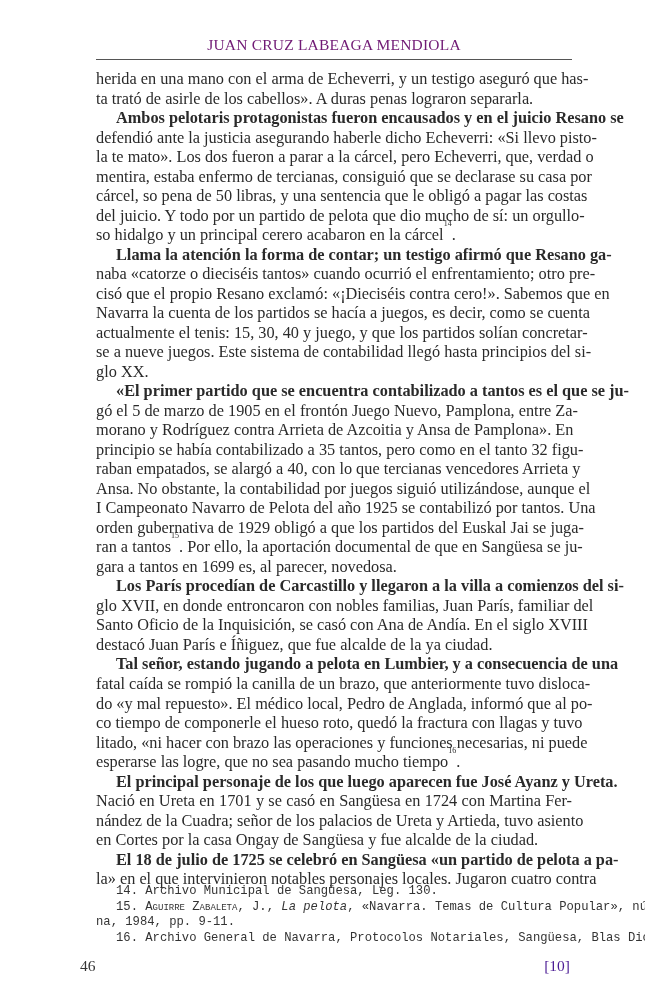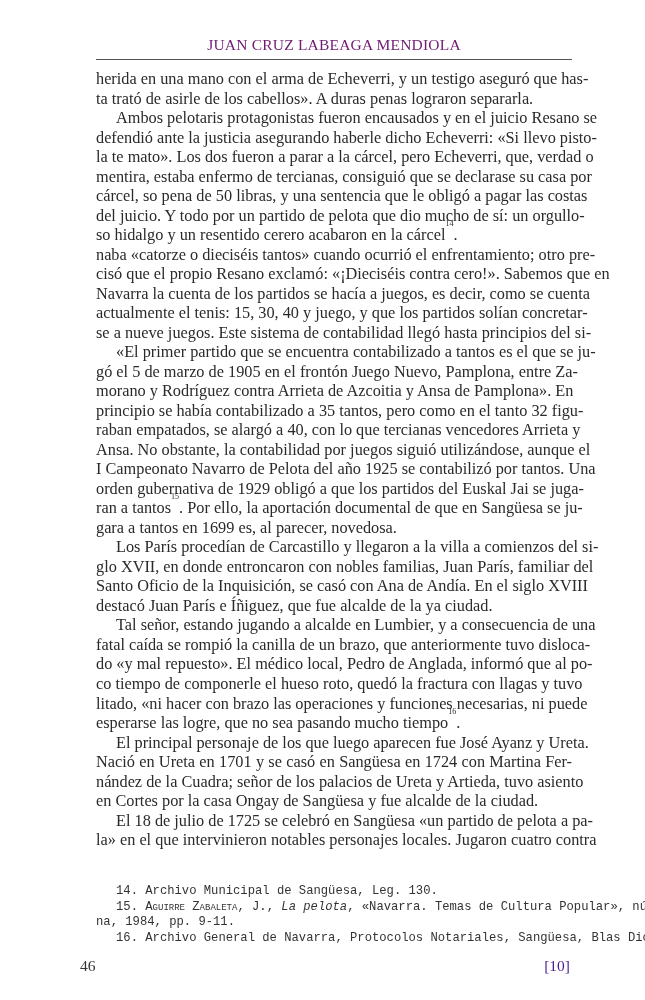--- a/index.html
+++ b/index.html
@@ -2,21 +2,21 @@
 <html><head>
 <meta charset="utf-8">
 <style>
   html, body { margin: 0; padding: 0; background: #ffffff; }
   body { width: 645px; height: 1000px; position: relative; overflow: hidden; color: #2a2a2a; font-family: "Liberation Serif", "DejaVu Serif", serif; }
   .running-head { position: absolute; left: 96px; top: 36px; width: 476px; text-align: center; font-size: 15.5px; letter-spacing: 0.2px; color: #701a75; }
   .head-rule { position: absolute; left: 96px; top: 59px; width: 476px; height: 0; border-top: 1px solid #555; }
   .body-text { position: absolute; left: 96px; top: 69px; width: 476px; font-size: 16.3px; line-height: 19.52px; }
   .line { display: block; white-space: nowrap; text-align: justify; text-align-last: justify; height: 19.52px; overflow: visible; }
   .line.last { text-align-last: left; }
-  .line.indent { padding-left: 20px; }
+  .line.indent { padding-left: 20px; font-weight: bold; }
   sup { font-size: 8px; vertical-align: top; position: relative; top: -1px; line-height: 0; }
   .footnotes { position: absolute; left: 96px; top: 884px; width: 476px; font-size: 12.2px; line-height: 15.6px; color: #333; }
   .fn-line { display: block; white-space: nowrap; text-align: justify; text-align-last: justify; height: 15.6px; font-family: Liberation Mono, monospace; }
   .fn-line.last { text-align-last: left; }
   .fn-line.indent { padding-left: 20px; }
   .sc { font-variant: small-caps; }
   .it { font-style: italic; }
   .folio-left { position: absolute; left: 80px; top: 957px; font-size: 15.5px; color: #333; }
   .folio-right { position: absolute; right: 75px; top: 957px; font-size: 15.5px; color: #4c1d95; }
 </style>
@@ -28,41 +28,43 @@
 
 <div class="body-text">
   <span class="line">herida en una mano con el arma de Echeverri, y un testigo aseguró que has-</span>
   <span class="line last">ta trató de asirle de los cabellos». A duras penas lograron separarla.</span>
   <span class="line indent">Ambos pelotaris protagonistas fueron encausados y en el juicio Resano se</span>
   <span class="line">defendió ante la justicia asegurando haberle dicho Echeverri: «Si llevo pisto-</span>
   <span class="line">la te mato». Los dos fueron a parar a la cárcel, pero Echeverri, que, verdad o</span>
   <span class="line">mentira, estaba enfermo de tercianas, consiguió que se declarase su casa por</span>
   <span class="line">cárcel, so pena de 50 libras, y una sentencia que le obligó a pagar las costas</span>
   <span class="line">del juicio. Y todo por un partido de pelota que dio mucho de sí: un orgullo-</span>
-  <span class="line last"><span>so hidalgo y un resentido cerero acabaron en la cárcel</span><sup>14</sup><span>.</span></span>
+  <span class="line last"><span>so hidalgo y un principal cerero acabaron en la cárcel</span><sup>14</sup><span>.</span></span>
+  <span class="line indent">Llama la atención la forma de contar; un testigo afirmó que Resano ga-</span>
   <span class="line">naba «catorze o dieciséis tantos» cuando ocurrió el enfrentamiento; otro pre-</span>
   <span class="line">cisó que el propio Resano exclamó: «¡Dieciséis contra cero!». Sabemos que en</span>
   <span class="line">Navarra la cuenta de los partidos se hacía a juegos, es decir, como se cuenta</span>
   <span class="line">actualmente el tenis: 15, 30, 40 y juego, y que los partidos solían concretar-</span>
   <span class="line">se a nueve juegos. Este sistema de contabilidad llegó hasta principios del si-</span>
+  <span class="line last">glo XX.</span>
   <span class="line indent">«El primer partido que se encuentra contabilizado a tantos es el que se ju-</span>
   <span class="line">gó el 5 de marzo de 1905 en el frontón Juego Nuevo, Pamplona, entre Za-</span>
   <span class="line">morano y Rodríguez contra Arrieta de Azcoitia y Ansa de Pamplona». En</span>
   <span class="line">principio se había contabilizado a 35 tantos, pero como en el tanto 32 figu-</span>
   <span class="line">raban empatados, se alargó a 40, con lo que tercianas vencedores Arrieta y</span>
   <span class="line">Ansa. No obstante, la contabilidad por juegos siguió utilizándose, aunque el</span>
   <span class="line">I Campeonato Navarro de Pelota del año 1925 se contabilizó por tantos. Una</span>
   <span class="line">orden gubernativa de 1929 obligó a que los partidos del Euskal Jai se juga-</span>
   <span class="line"><span>ran a tantos</span><sup>15</sup><span>. Por ello, la aportación documental de que en Sangüesa se ju-</span></span>
   <span class="line last">gara a tantos en 1699 es, al parecer, novedosa.</span>
   <span class="line indent">Los París procedían de Carcastillo y llegaron a la villa a comienzos del si-</span>
   <span class="line">glo XVII, en donde entroncaron con nobles familias, Juan París, familiar del</span>
   <span class="line">Santo Oficio de la Inquisición, se casó con Ana de Andía. En el siglo XVIII</span>
   <span class="line last">destacó Juan París e Íñiguez, que fue alcalde de la ya ciudad.</span>
-  <span class="line indent">Tal señor, estando jugando a alcalde en Lumbier, y a consecuencia de una</span>
+  <span class="line indent">Tal señor, estando jugando a pelota en Lumbier, y a consecuencia de una</span>
   <span class="line">fatal caída se rompió la canilla de un brazo, que anteriormente tuvo disloca-</span>
   <span class="line">do «y mal repuesto». El médico local, Pedro de Anglada, informó que al po-</span>
   <span class="line">co tiempo de componerle el hueso roto, quedó la fractura con llagas y tuvo</span>
   <span class="line">litado, «ni hacer con brazo las operaciones y funciones necesarias, ni puede</span>
   <span class="line last"><span>esperarse las logre, que no sea pasando mucho tiempo</span><sup>16</sup><span>.</span></span>
   <span class="line indent">El principal personaje de los que luego aparecen fue José Ayanz y Ureta.</span>
   <span class="line">Nació en Ureta en 1701 y se casó en Sangüesa en 1724 con Martina Fer-</span>
   <span class="line">nández de la Cuadra; señor de los palacios de Ureta y Artieda, tuvo asiento</span>
   <span class="line last">en Cortes por la casa Ongay de Sangüesa y fue alcalde de la ciudad.</span>
   <span class="line indent">El 18 de julio de 1725 se celebró en Sangüesa «un partido de pelota a pa-</span>

